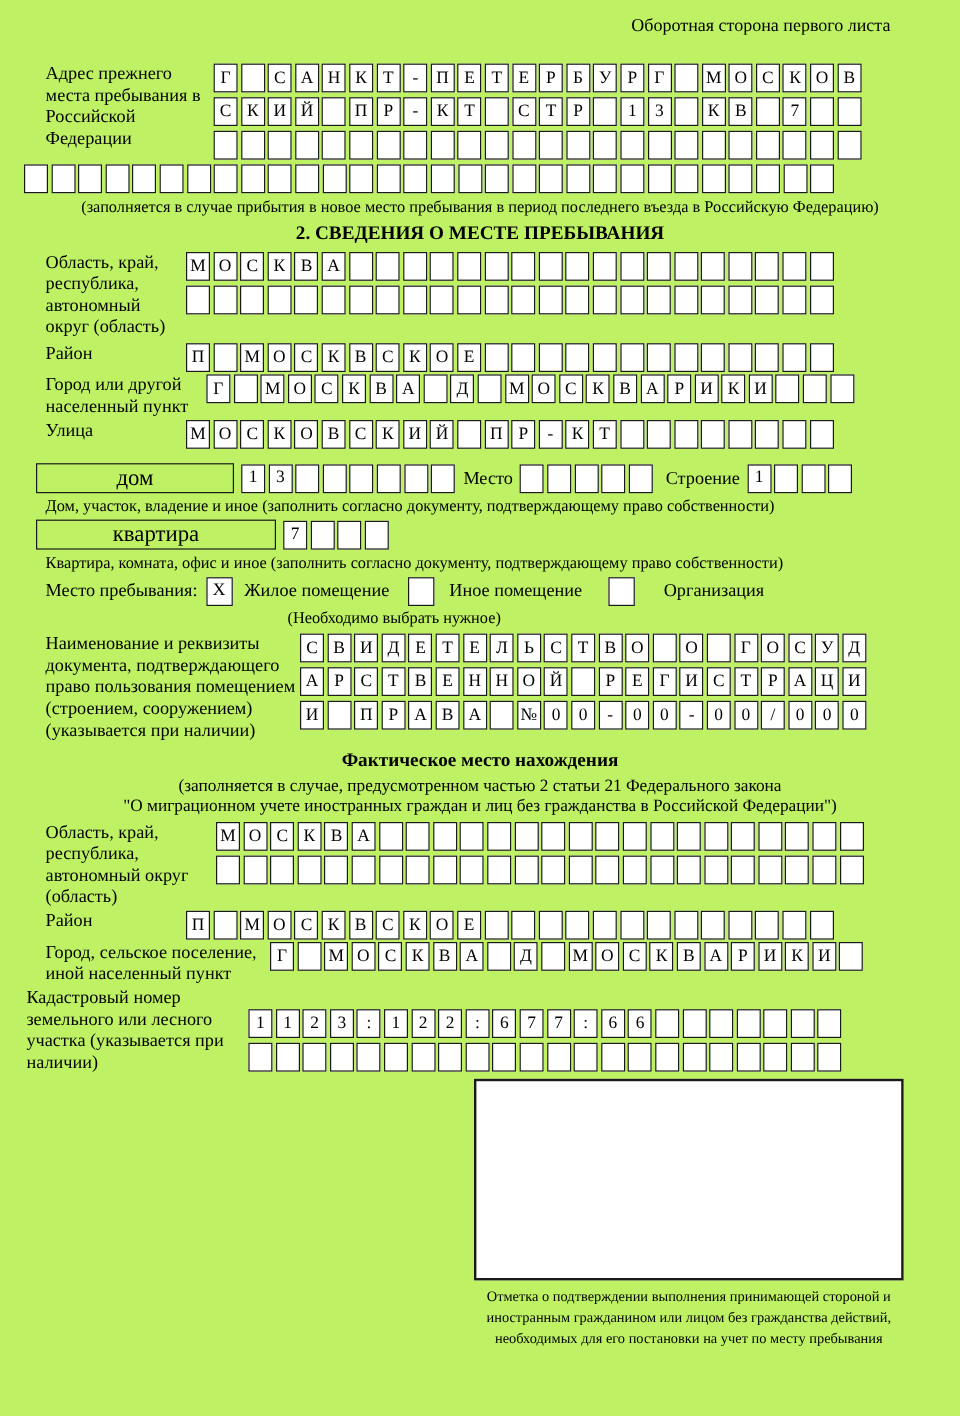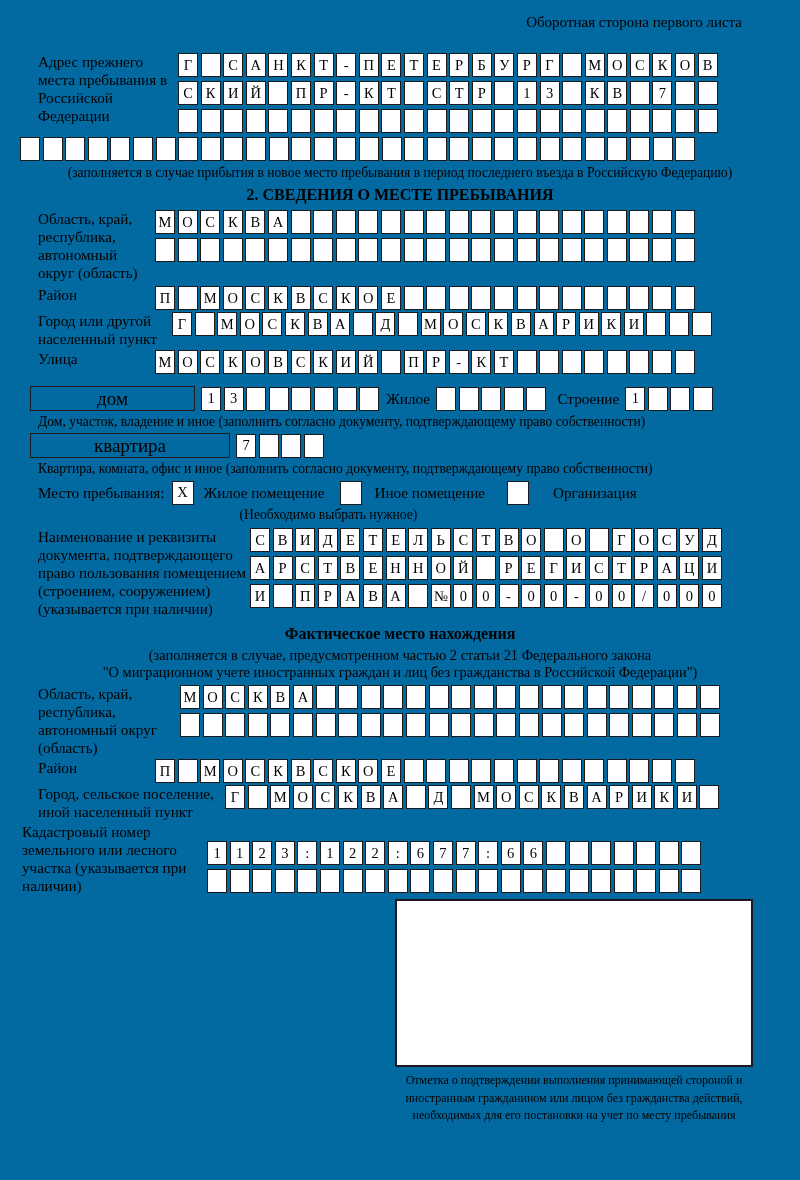--- a/index.html
+++ b/index.html
@@ -1,19 +1,19 @@
 <!DOCTYPE html>
 <html><head>
 <meta charset="utf-8">
 <style>
   html,body { margin:0; padding:0; background:#fff; }
   .page {
     position:relative;
     width:800px; height:1180px;
-    background:#0369a1; color:#000;
+    background:#bef264; color:#000;
     font-family:"Liberation Serif","DejaVu Serif",serif;
     overflow:hidden;
   }
   .corner-note { text-align:right; padding:14px 58px 0 0; font-size:15px; }
   .field { display:flex; align-items:flex-start; }
   .flabel { font-size:15.2px; line-height:18px; flex:0 0 auto; }
   .rows { display:flex; flex-direction:column; gap:4px; }
   .cellrow { display:flex; gap:2.6px; }
   .cell {
     flex:0 0 auto; width:18px; height:22px;
@@ -312,21 +312,21 @@
     <div class="cellrow" style="margin-left:6px;">
         <div class="cell">1</div>
         <div class="cell">3</div>
         <div class="cell"></div>
         <div class="cell"></div>
         <div class="cell"></div>
         <div class="cell"></div>
         <div class="cell"></div>
         <div class="cell"></div>
       </div>
-    <div class="inline-label" style="margin:0 6px 0 7px;">Жилое</div>
+    <div class="inline-label" style="margin:0 6px 0 7px;">Место</div>
     <div class="cellrow">
         <div class="cell"></div>
         <div class="cell"></div>
         <div class="cell"></div>
         <div class="cell"></div>
         <div class="cell"></div>
       </div>
     <div class="inline-label" style="margin:0 6px 0 11px;">Строение</div>
     <div class="cellrow">
         <div class="cell">1</div>

